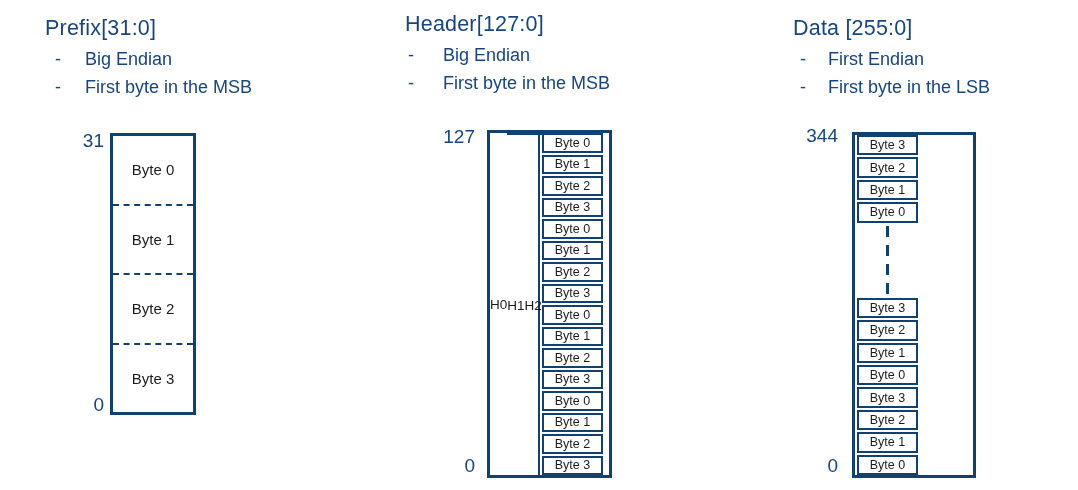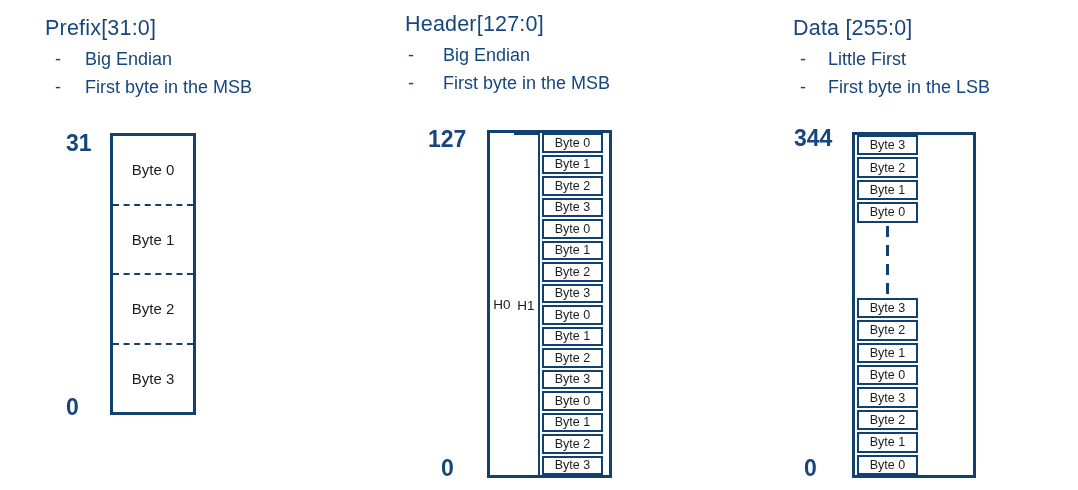--- a/index.html
+++ b/index.html
@@ -11,21 +11,21 @@
   .canvas{
     position:relative;width:1016px;height:490px;background:#fff;overflow:hidden;
     font-family:"Liberation Sans","DejaVu Sans",sans-serif;
   }
   .title{
     position:absolute;font-size:21.5px;font-weight:500;color:var(--heading);
     white-space:nowrap;letter-spacing:.2px;
   }
   .bullet{position:absolute;display:flex;font-size:18px;font-weight:500;color:var(--heading);white-space:nowrap;}
   .bullet .dash{display:inline-block;}
-  .bitnum{position:absolute;font-size:23px;font-weight:700;color:var(--heading);}
+  .bitnum{position:absolute;font-size:19px;font-weight:400;color:var(--heading);text-align:right;}
   
   .pbox{
     position:absolute;border:3px solid var(--border);box-sizing:border-box;
     display:flex;flex-direction:column;background:#fff;
   }
   .pcell{
     flex:1;display:flex;align-items:center;justify-content:center;
     font-size:15px;color:var(--cell-text);
   }
   .pcell + .pcell{border-top:2px dashed var(--border);}
@@ -88,20 +88,21 @@
   </div>
   <div class="bullet" style="left:408px;top:73px">
     <span class="dash" style="width:35px">-</span>
     <span>First byte in the MSB</span>
   </div>
   <div class="bitnum" style="left:428px;top:126px;width:47px">127</div>
   <div class="gbox" id="header-box" style="left:487px;top:130px;width:125px;height:348px">
     <div class="lcol">
         <div class="lcell">H0</div>
         <div class="lcell">H1</div>
+        <div class="lcell">H2</div>
       </div>
     <div class="bcol">
         <div class="bcell">Byte 0</div>
         <div class="bcell">Byte 1</div>
         <div class="bcell">Byte 2</div>
         <div class="bcell">Byte 3</div>
         <div class="bcell">Byte 0</div>
         <div class="bcell">Byte 1</div>
         <div class="bcell">Byte 2</div>
         <div class="bcell">Byte 3</div>
@@ -113,21 +114,21 @@
         <div class="bcell">Byte 1</div>
         <div class="bcell">Byte 2</div>
         <div class="bcell">Byte 3</div>
       </div>
   </div>
   <div class="bitnum" style="left:441px;top:455px;width:34px">0</div>
 
   <div class="title" style="left:793px;top:16px">Data [255:0]</div>
   <div class="bullet" style="left:800px;top:49px">
     <span class="dash" style="width:28px">-</span>
-    <span>Little First</span>
+    <span>First Endian</span>
   </div>
   <div class="bullet" style="left:800px;top:77px">
     <span class="dash" style="width:28px">-</span>
     <span>First byte in the LSB</span>
   </div>
   <div class="bitnum" style="left:794px;top:125px;width:44px">344</div>
   <div class="gbox" id="data-box" style="left:852px;top:132px;width:124px;height:346px">
     <div class="bcol">
         <div class="bcell">Byte 3</div>
         <div class="bcell">Byte 2</div>

